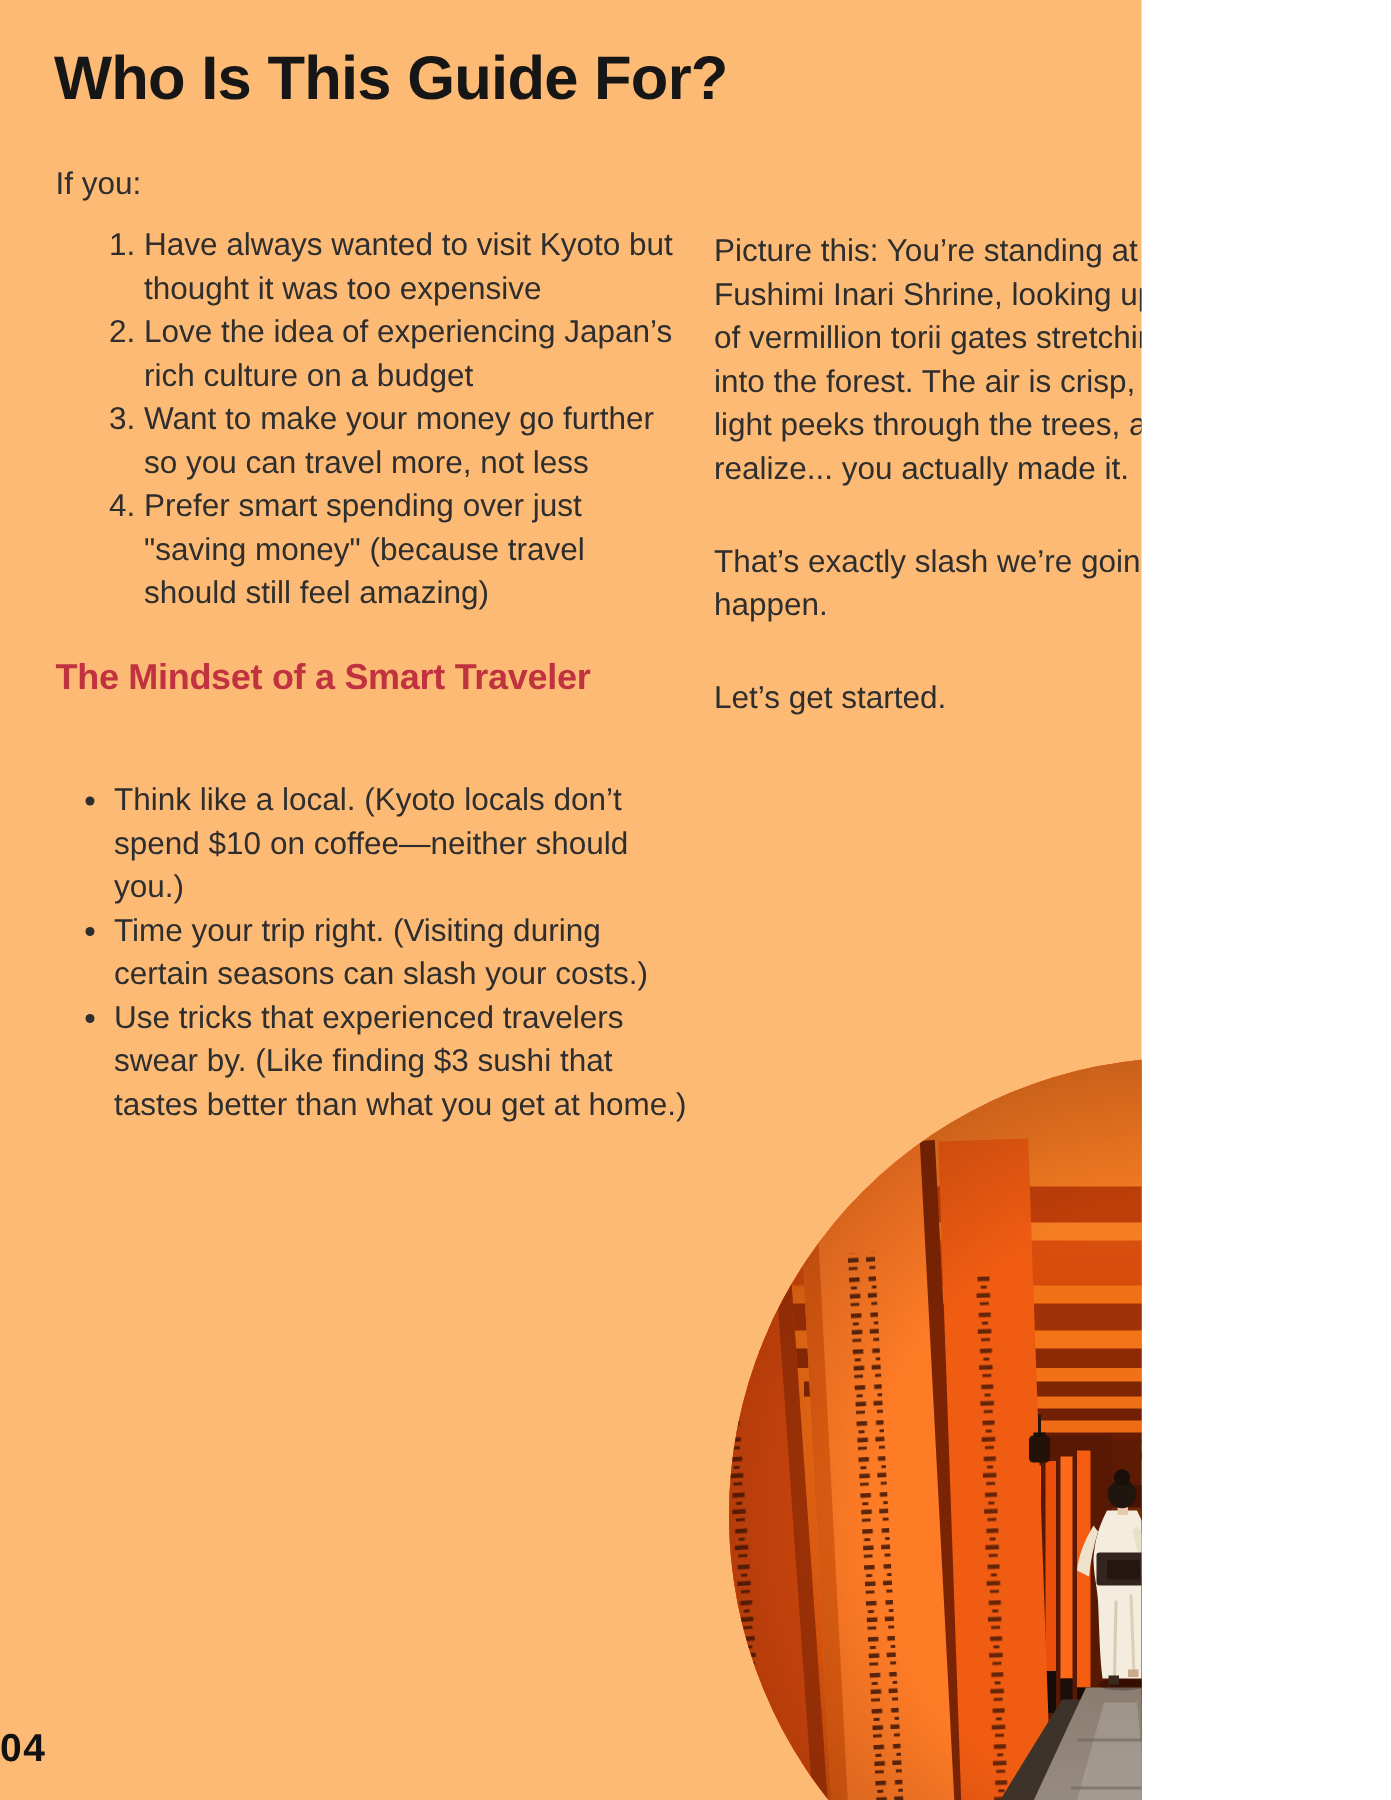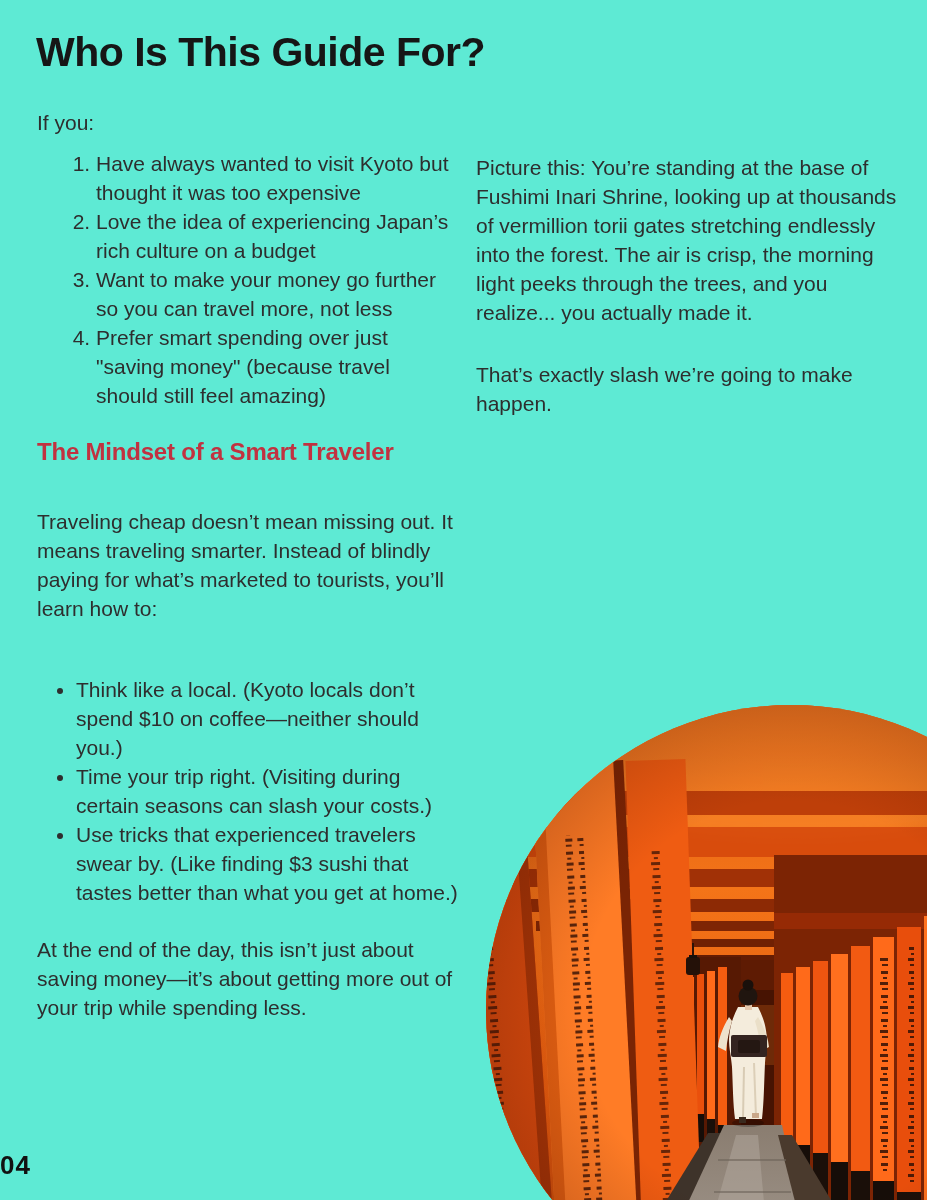--- a/index.html
+++ b/index.html
@@ -1,17 +1,17 @@
 <!DOCTYPE html>
 <html><head>
 <meta charset="utf-8">
 <style>
   html,body{margin:0;padding:0;background:#ffffff;}
   .page{
-    position:relative;width:927px;height:1200px;background:#5eead4;
+    position:relative;width:761px;height:1200px;background:#fdba74;
     overflow:hidden;font-family:"Liberation Sans",sans-serif;
   }
   .page-title{
     position:absolute;left:36px;top:28px;margin:0;
     font-size:41px;line-height:48px;font-weight:700;letter-spacing:-0.5px;
     color:#161616;
   }
   .col{position:absolute;top:108px;}
   .col-left{left:37px;width:424px;}
   .col-right{left:476px;width:432px;}
@@ -49,32 +49,31 @@
 
   <div class="col col-left">
     <p class="body">If you:</p>
     <ol class="numlist">
         <li class="body">Have always wanted to visit Kyoto but thought it was too expensive</li>
         <li class="body">Love the idea of experiencing Japan’s rich culture on a budget</li>
         <li class="body">Want to make your money go further so you can travel more, not less</li>
         <li class="body">Prefer smart spending over just "saving money" (because travel should still feel amazing)</li>
       </ol>
     <h2 class="red-heading heading-mindset">The Mindset of a Smart Traveler</h2>
-    <p class="body para-mindset">Traveling cheap doesn’t mean missing out. It means traveling smarter. Instead of blindly paying for what’s marketed to tourists, you’ll learn how to:</p>
     <ul class="bullets">
         <li class="body">Think like a local. (Kyoto locals don’t spend $10 on coffee—neither should you.)</li>
         <li class="body">Time your trip right. (Visiting during certain seasons can slash your costs.)</li>
         <li class="body">Use tricks that experienced travelers swear by. (Like finding $3 sushi that tastes better than what you get at home.)</li>
       </ul>
-    <p class="body closing">At the end of the day, this isn’t just about saving money—it’s about getting more out of your trip while spending less.</p>
   </div>
 
   <div class="col col-right">
     <p class="body p-first">Picture this: You’re standing at the base of Fushimi Inari Shrine, looking up at thousands of vermillion torii gates stretching endlessly into the forest. The air is crisp, the morning light peeks through the trees, and you realize... you actually made it.</p>
     <p class="body p-gap">That’s exactly slash we’re going to make happen.</p>
+    <p class="body p-gap">Let’s get started.</p>
   </div>
 
   <div class="photo-circle">
     <svg viewBox="0 0 610 610" width="610" height="610">
       <defs>
         <linearGradient id="sky" x1="0" y1="0" x2="0" y2="1">
           <stop offset="0" stop-color="#d95a12"></stop>
           <stop offset="0.3" stop-color="#f47418"></stop>
           <stop offset="0.65" stop-color="#e45a0e"></stop>
           <stop offset="1" stop-color="#c24a0c"></stop>

